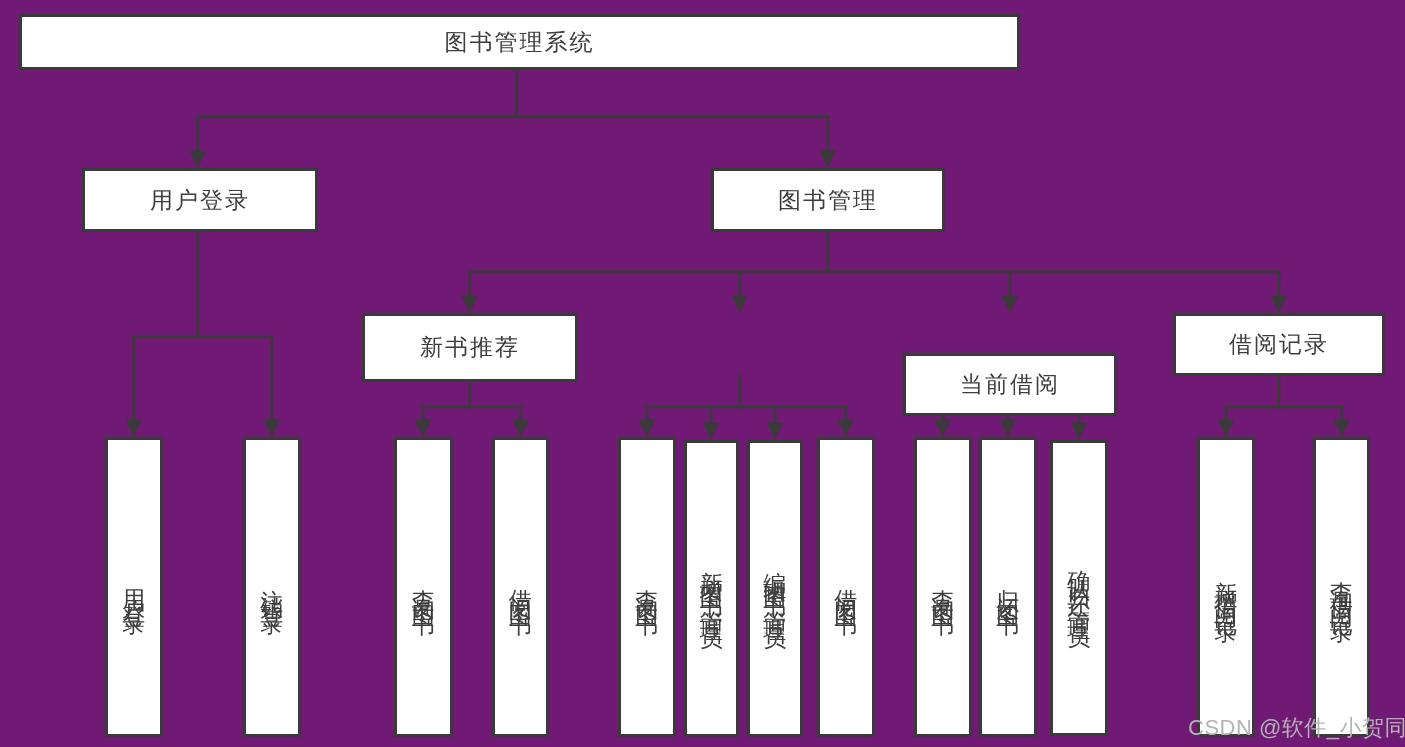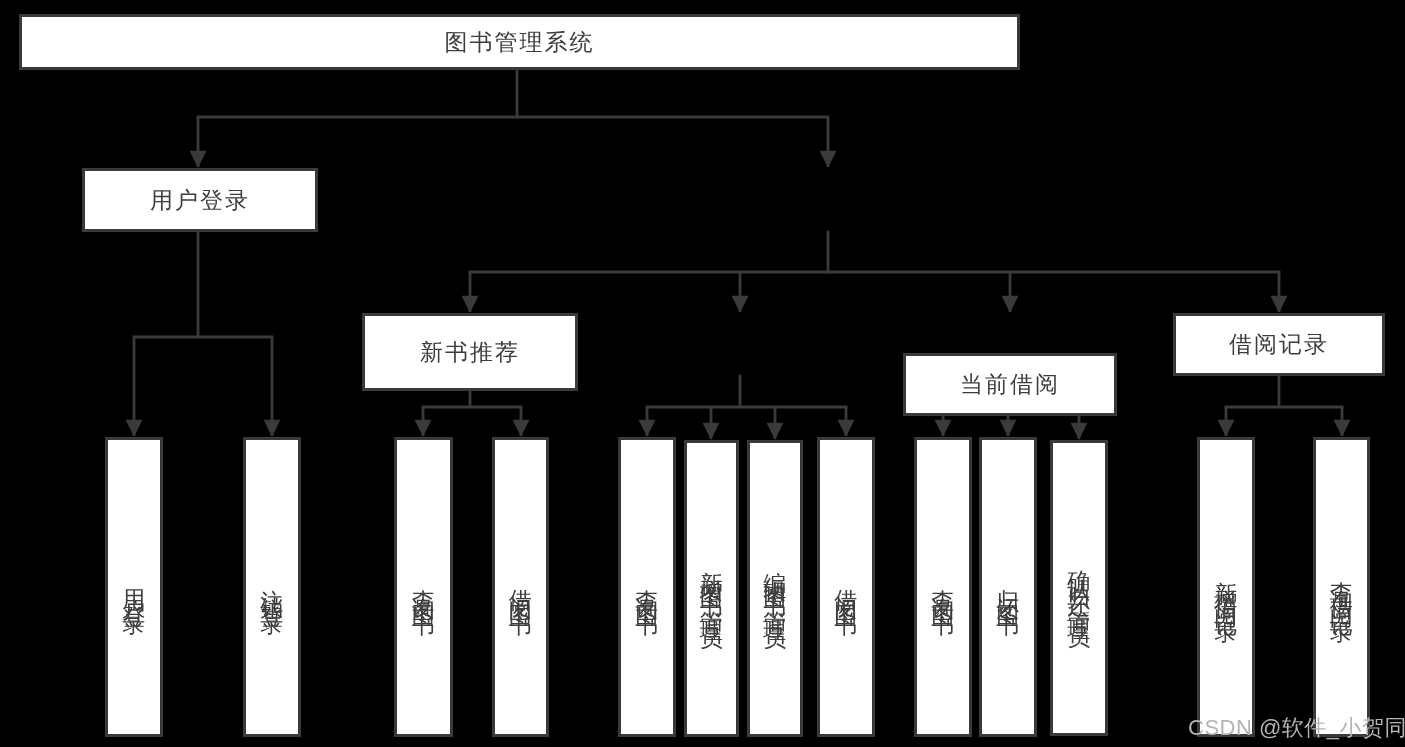--- a/index.html
+++ b/index.html
@@ -1,20 +1,20 @@
 <!DOCTYPE html>
 <html><head>
 <meta charset="utf-8">
 <style>
   html, body { margin: 0; padding: 0; background: #ffffff; }
   #canvas {
     position: relative;
     width: 1405px;
     height: 747px;
-    background: #000000;
+    background: #701a75;
     overflow: hidden;
     font-family: "Liberation Sans", "DejaVu Sans", sans-serif;
   }
   #connectors {
     position: absolute;
     left: 0; top: 0;
     width: 1405px; height: 747px;
     z-index: 1;
     pointer-events: none;
   }
@@ -43,21 +43,21 @@
     letter-spacing: 8px;
     line-height: 1.15;
     white-space: nowrap;
   }
   
   .n-root   { left: 19px;   top: 14px;  width: 1001px; height: 56px; }
   
   .n-l2a    { left: 82px;   top: 168px; width: 236px;  height: 64px; }
   .n-l2b    { left: 711px;  top: 168px; width: 234px;  height: 64px; }
   
-  .n-l3a    { left: 362px;  top: 313px; width: 216px;  height: 78px; }
+  .n-l3a    { left: 362px;  top: 313px; width: 216px;  height: 69px; }
   .n-l3b    { left: 632px;  top: 313px; width: 216px;  height: 63px; }
   .n-l3c    { left: 903px;  top: 313px; width: 214px;  height: 63px; margin-top: 40px; }
   .n-l3d    { left: 1173px; top: 313px; width: 212px;  height: 63px; }
   
   .n-g1a { left: 105px;  top: 437px; width: 58px; height: 300px; }
   .n-g1b { left: 243px;  top: 437px; width: 58px; height: 300px; }
   .n-g2a { left: 394px;  top: 437px; width: 59px; height: 300px; }
   .n-g2b { left: 492px;  top: 437px; width: 57px; height: 300px; }
   .n-g3a { left: 618px;  top: 437px; width: 58px; height: 300px; }
   .n-g3b { left: 684px;  top: 440px; width: 55px; height: 297px; }
@@ -146,20 +146,23 @@
     </g>
   </svg>
 
   <div class="box n-root">
     <span class="h-label">图书管理系统</span>
   </div>
 
   <div class="box n-l2a">
     <span class="h-label">用户登录</span>
   </div>
+  <div class="box n-l2b">
+    <span class="h-label">图书管理</span>
+  </div>
 
   <div class="box n-l3a">
     <span class="h-label">新书推荐</span>
   </div>
   <div class="box n-l3c">
     <span class="h-label">当前借阅</span>
   </div>
   <div class="box n-l3d">
     <span class="h-label">借阅记录</span>
   </div>

